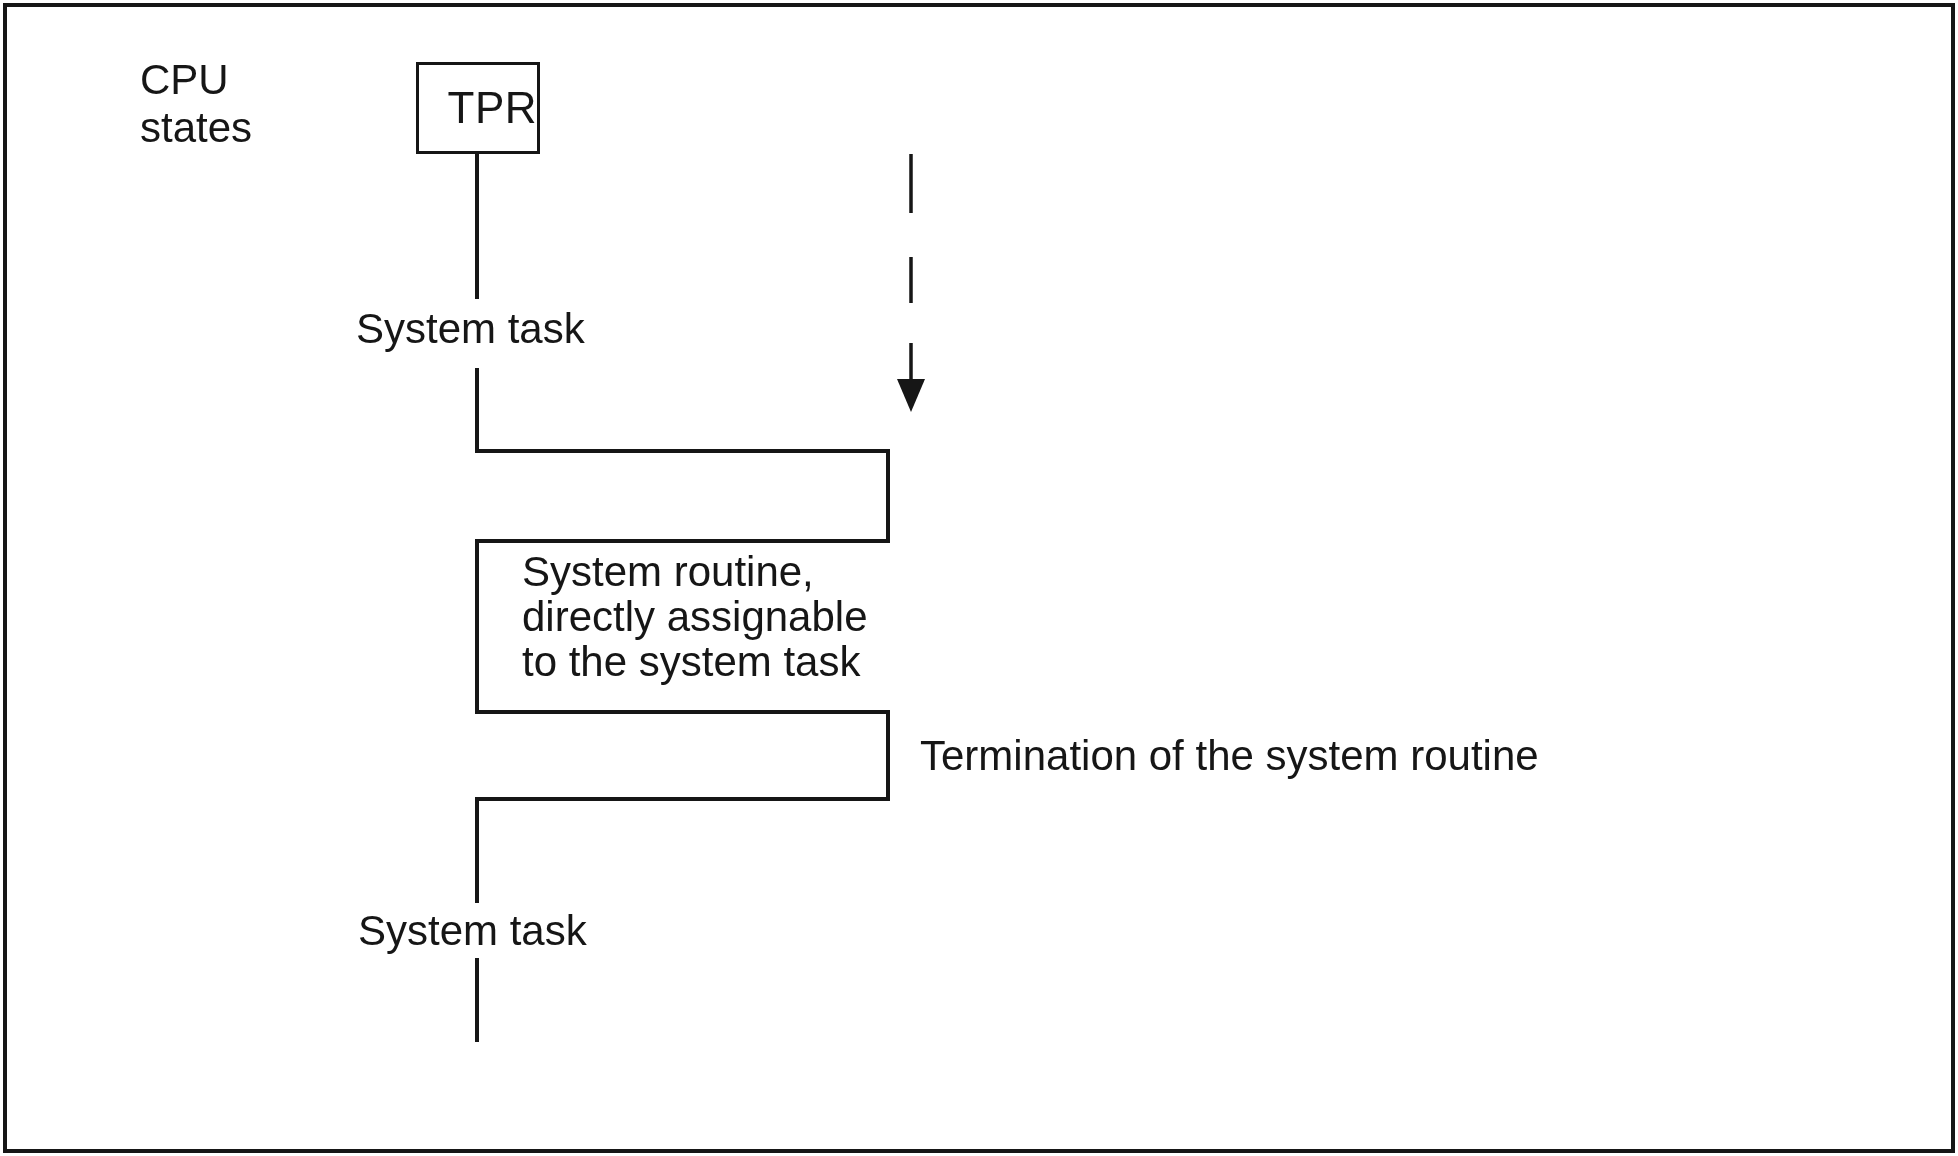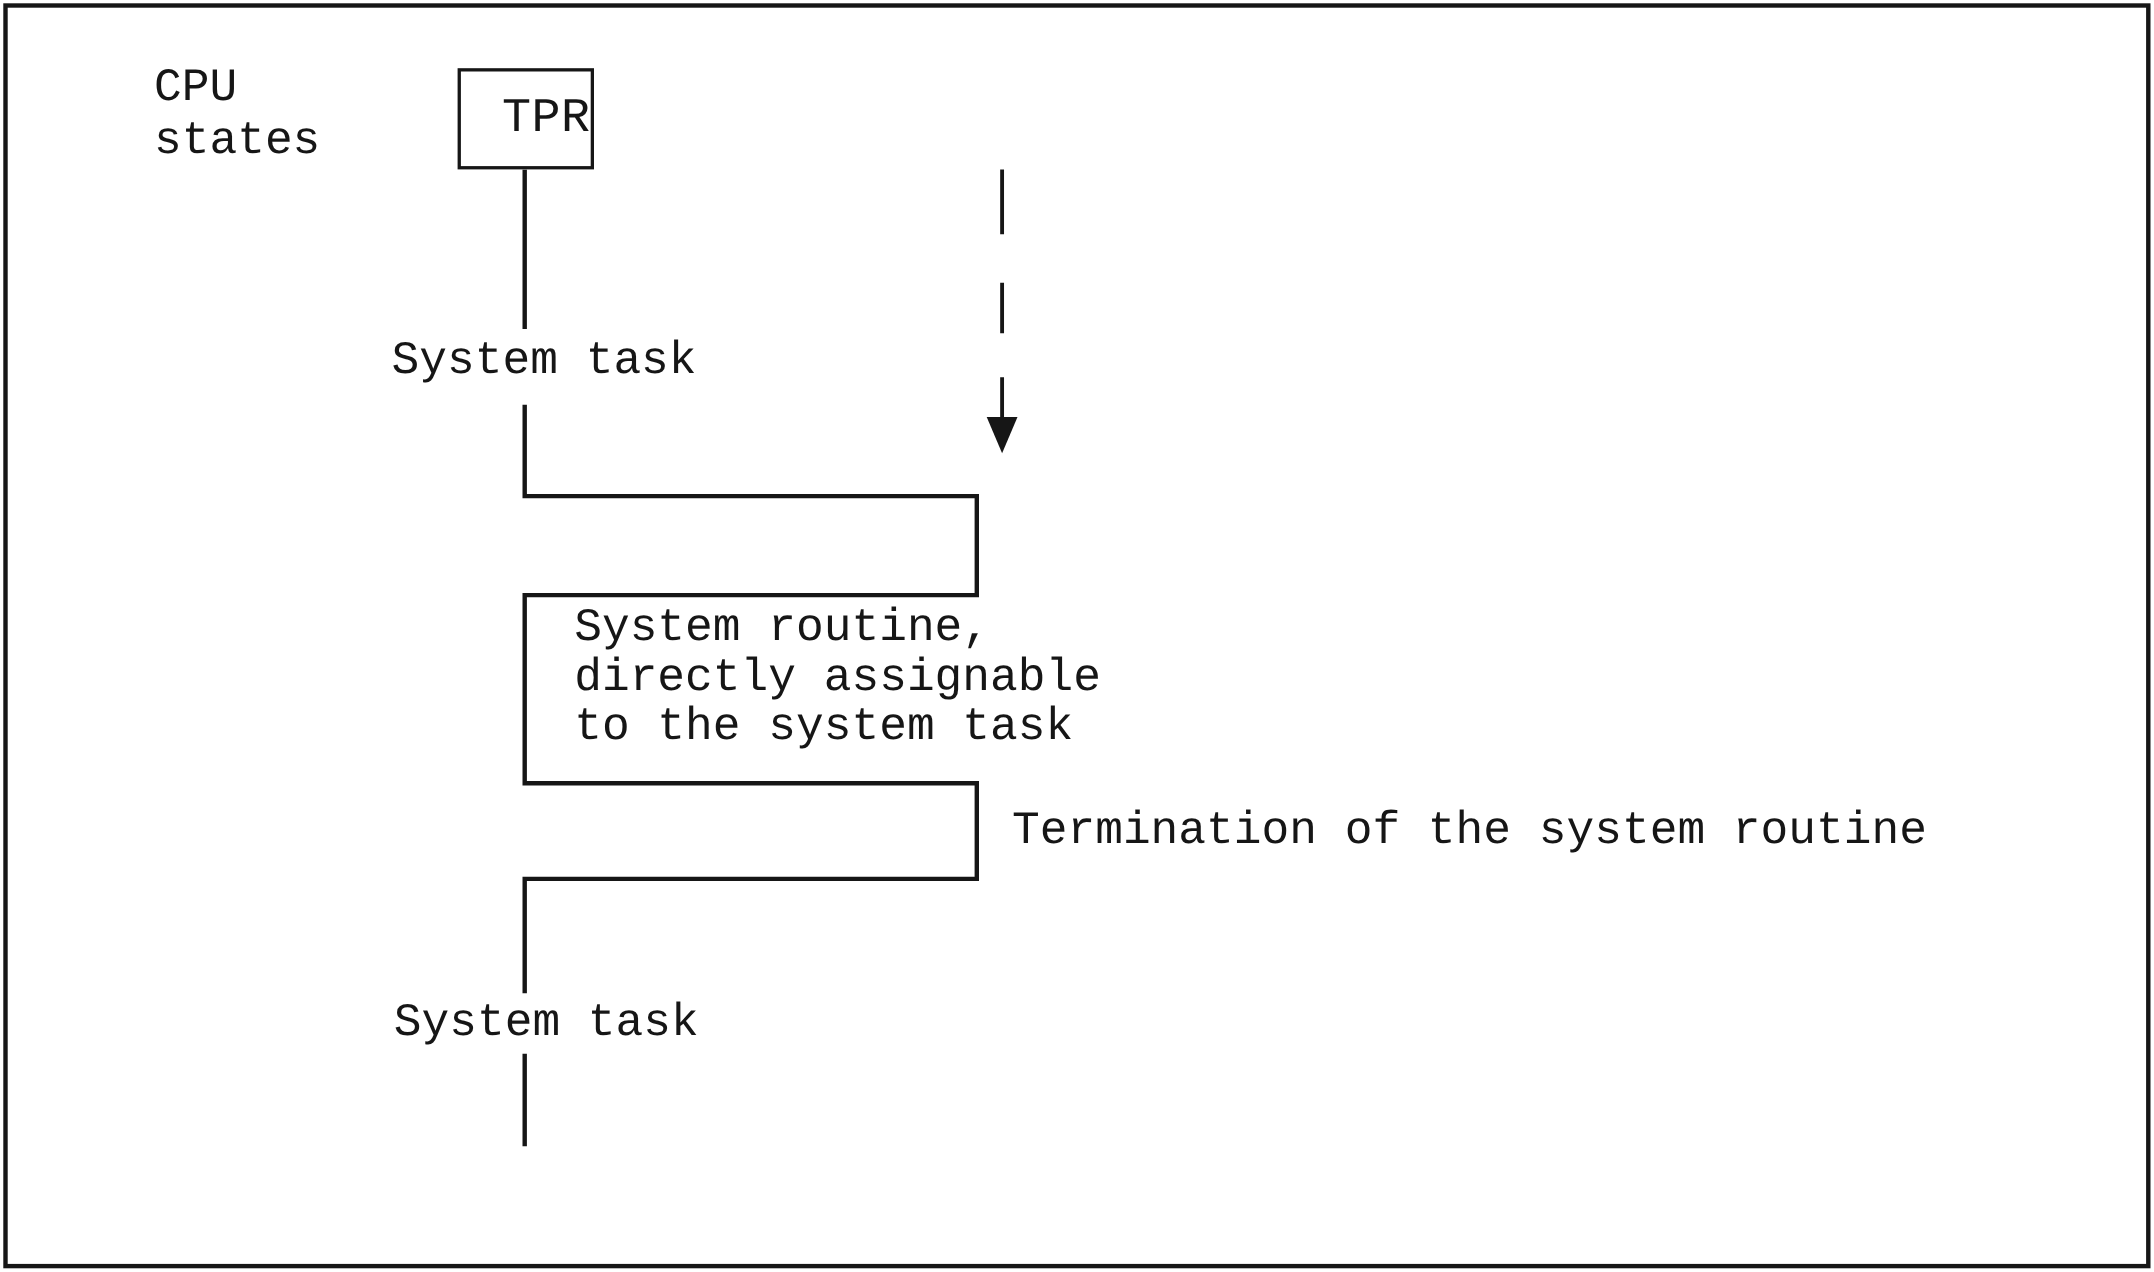--- a/index.html
+++ b/index.html
@@ -5,21 +5,21 @@
   html, body {
     margin: 0;
     padding: 0;
     background: #ffffff;
   }
   .canvas {
     position: relative;
     width: 1958px;
     height: 1156px;
     background: var(--bg, #ffffff);
-    font-family: Liberation Mono, monospace;
+    font-family: Liberation Sans, sans-serif;
     color: var(--line, #161616);
     overflow: hidden;
   }
   .outer-border {
     position: absolute;
     left: 3px;
     top: 3px;
     right: 3px;
     bottom: 3px;
     border: 4px solid var(--line, #161616);

